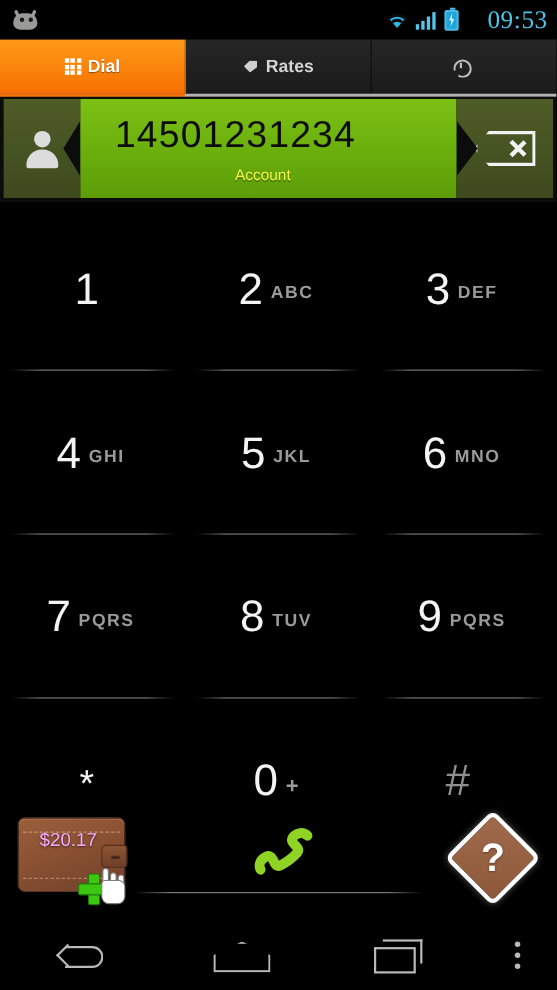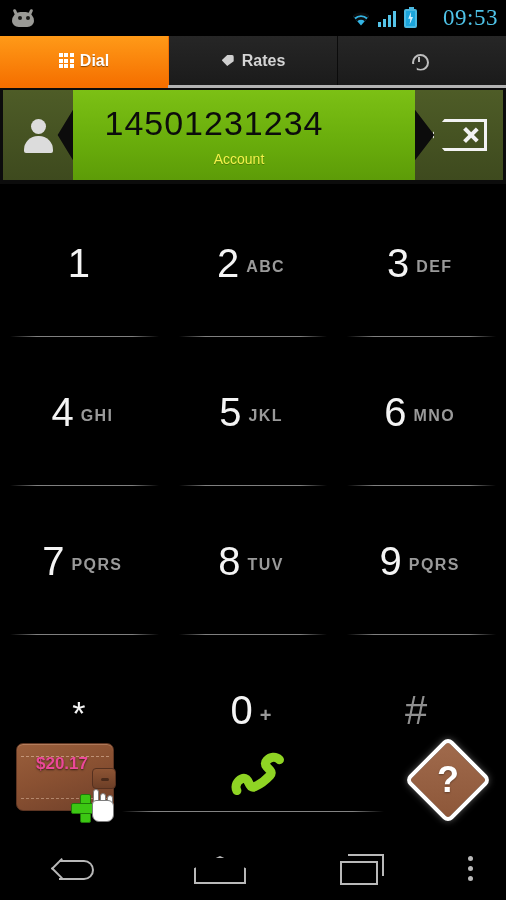--- a/index.html
+++ b/index.html
@@ -217,21 +217,21 @@
     position:absolute; right:-3px; top:24px; width:24px; height:21px;
     background:linear-gradient(180deg,#8d5434,#6d3f27);
     border:1px solid #55301f; border-radius:4px;
   }
   .wallet-clasp:after{
     content:""; position:absolute; left:8px; top:9px; width:8px; height:3px;
     background:#4a2a1a; border-radius:2px;
   }
   .wallet-text {
     position:absolute; left:0; right:12px; top:16px; text-align:center;
-    color:#ec4899; font-size:17px; line-height:21px; font-weight:bold;
+    color:#f0abfc; font-size:17px; line-height:21px; font-weight:normal;
     text-shadow:0 1px 2px rgba(0,0,0,.6);
   }
   .plus-badge {
     position:absolute; left:58px; top:56px; width:30px; height:30px;
   }
   .plus-badge:before,.plus-badge:after{
     content:""; position:absolute; background:#3cc713;
     border:1px solid #1f7a08; border-radius:2px;
   }
   .plus-badge:before{ left:10px; top:1px; width:9px; height:27px; }

